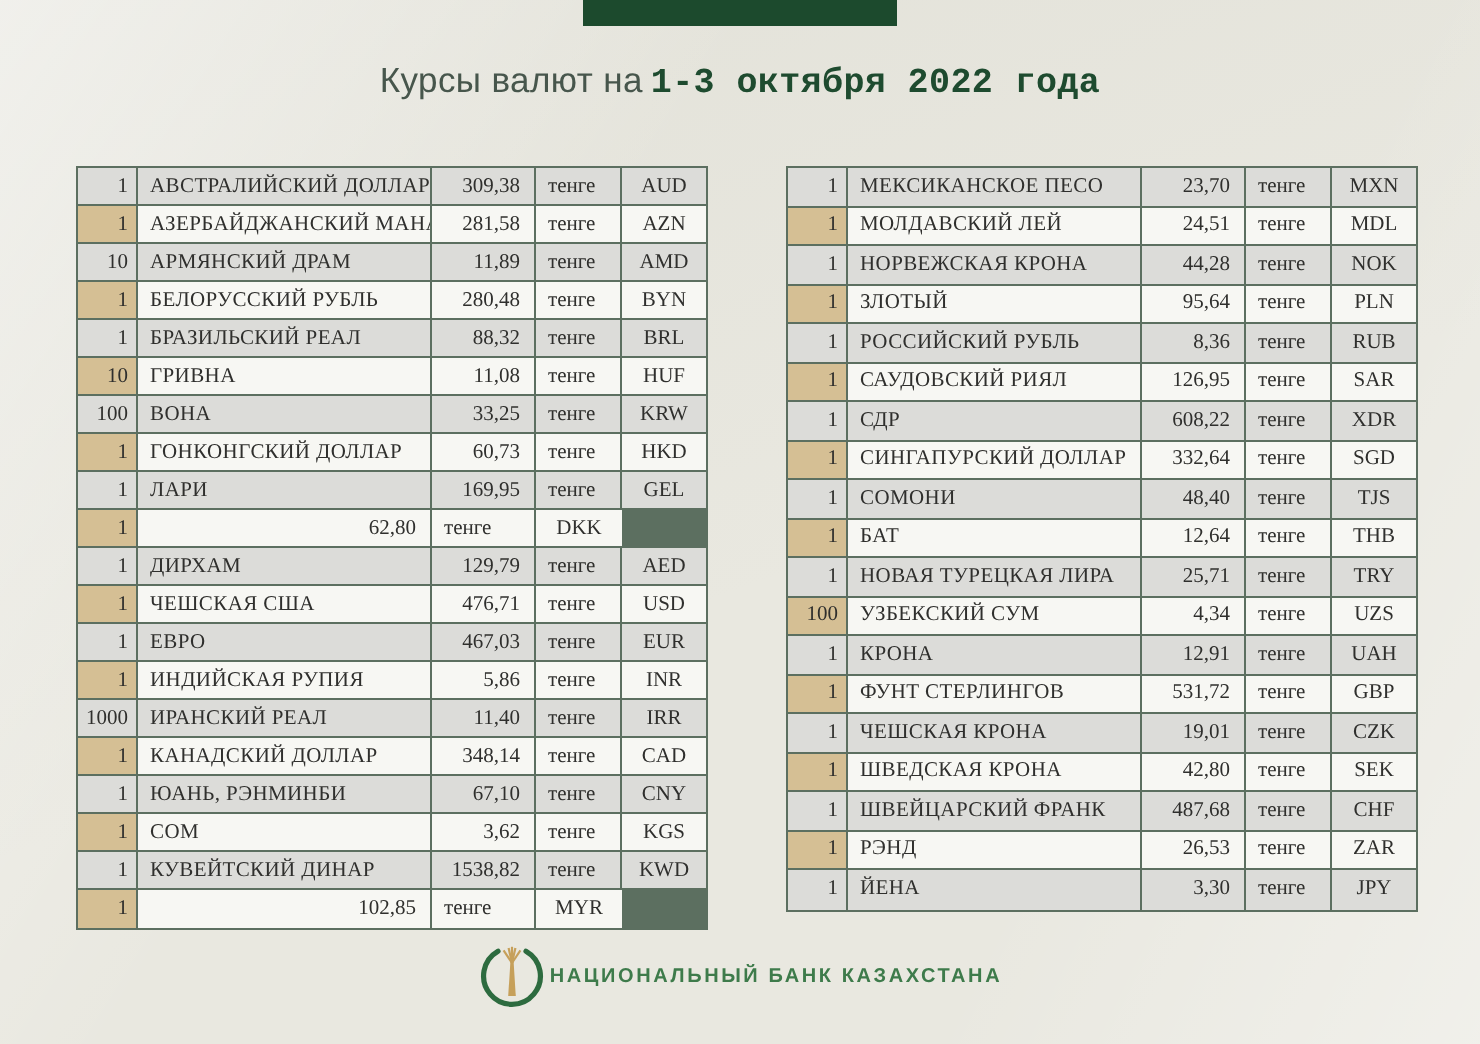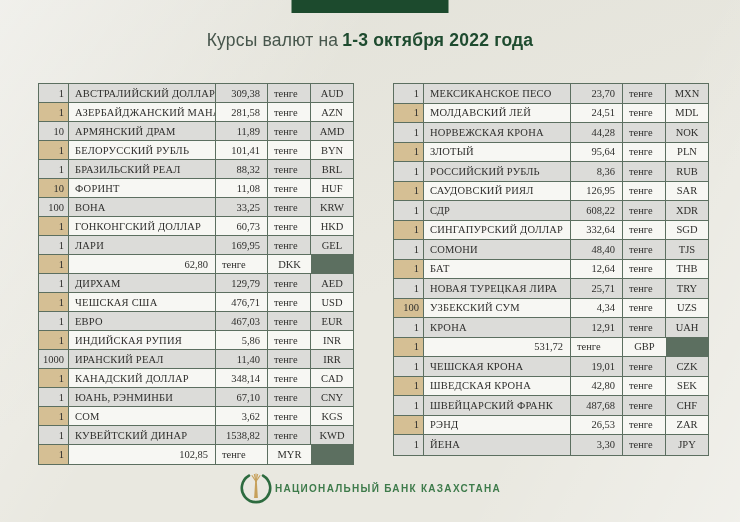--- a/index.html
+++ b/index.html
@@ -13,21 +13,21 @@
       linear-gradient(160deg, rgba(185,185,170,.14) 0%, rgba(185,185,170,0) 55%);
   }
   .top-bar{
     position:absolute;top:0;left:50%;transform:translateX(-50%);
     width:157px;height:13px;background:#1c4a2d;
   }
   .title{
     position:absolute;top:30px;left:0;width:740px;text-align:center;
     font-size:17.5px;color:#47564c;letter-spacing:.2px;
   }
-  .title b{color:#1e4b2f;font-weight:bold;margin-left:4px;}
+  .title b{color:#1e4b2f;font-weight:bold;margin-left:4px;font-family:Liberation Mono, monospace;}
   .ttable{
     position:absolute;border:1px solid #5c6f60;background:#5c6f60;
   }
   .ttable.left{left:38px;top:83px;}
   .ttable.right{left:393px;top:83px;}
   .trow{
     display:grid;grid-template-columns:30px 147px 52px 43px 42px;
     height:19px;
   }
   .ttable.right .trow{height:19.5px;}
@@ -81,34 +81,34 @@
     <div class="trow odd">
       <div class="cell u">10</div>
       <div class="cell n">АРМЯНСКИЙ ДРАМ</div>
       <div class="cell v">11,89</div>
       <div class="cell t">тенге</div>
       <div class="cell c">AMD</div>
     </div>
     <div class="trow even">
       <div class="cell u">1</div>
       <div class="cell n">БЕЛОРУССКИЙ РУБЛЬ</div>
-      <div class="cell v">101,41</div>
+      <div class="cell v">280,48</div>
       <div class="cell t">тенге</div>
       <div class="cell c">BYN</div>
     </div>
     <div class="trow odd">
       <div class="cell u">1</div>
       <div class="cell n">БРАЗИЛЬСКИЙ РЕАЛ</div>
       <div class="cell v">88,32</div>
       <div class="cell t">тенге</div>
       <div class="cell c">BRL</div>
     </div>
     <div class="trow even">
       <div class="cell u">10</div>
-      <div class="cell n">ФОРИНТ</div>
+      <div class="cell n">ГРИВНА</div>
       <div class="cell v">11,08</div>
       <div class="cell t">тенге</div>
       <div class="cell c">HUF</div>
     </div>
     <div class="trow odd">
       <div class="cell u">100</div>
       <div class="cell n">ВОНА</div>
       <div class="cell v">33,25</div>
       <div class="cell t">тенге</div>
       <div class="cell c">KRW</div>
@@ -290,20 +290,21 @@
     </div>
     <div class="trow odd">
       <div class="cell u">1</div>
       <div class="cell n">КРОНА</div>
       <div class="cell v">12,91</div>
       <div class="cell t">тенге</div>
       <div class="cell c">UAH</div>
     </div>
     <div class="trow even">
       <div class="cell u">1</div>
+      <div class="cell n">ФУНТ СТЕРЛИНГОВ</div>
       <div class="cell v">531,72</div>
       <div class="cell t">тенге</div>
       <div class="cell c">GBP</div>
     </div>
     <div class="trow odd">
       <div class="cell u">1</div>
       <div class="cell n">ЧЕШСКАЯ КРОНА</div>
       <div class="cell v">19,01</div>
       <div class="cell t">тенге</div>
       <div class="cell c">CZK</div>

